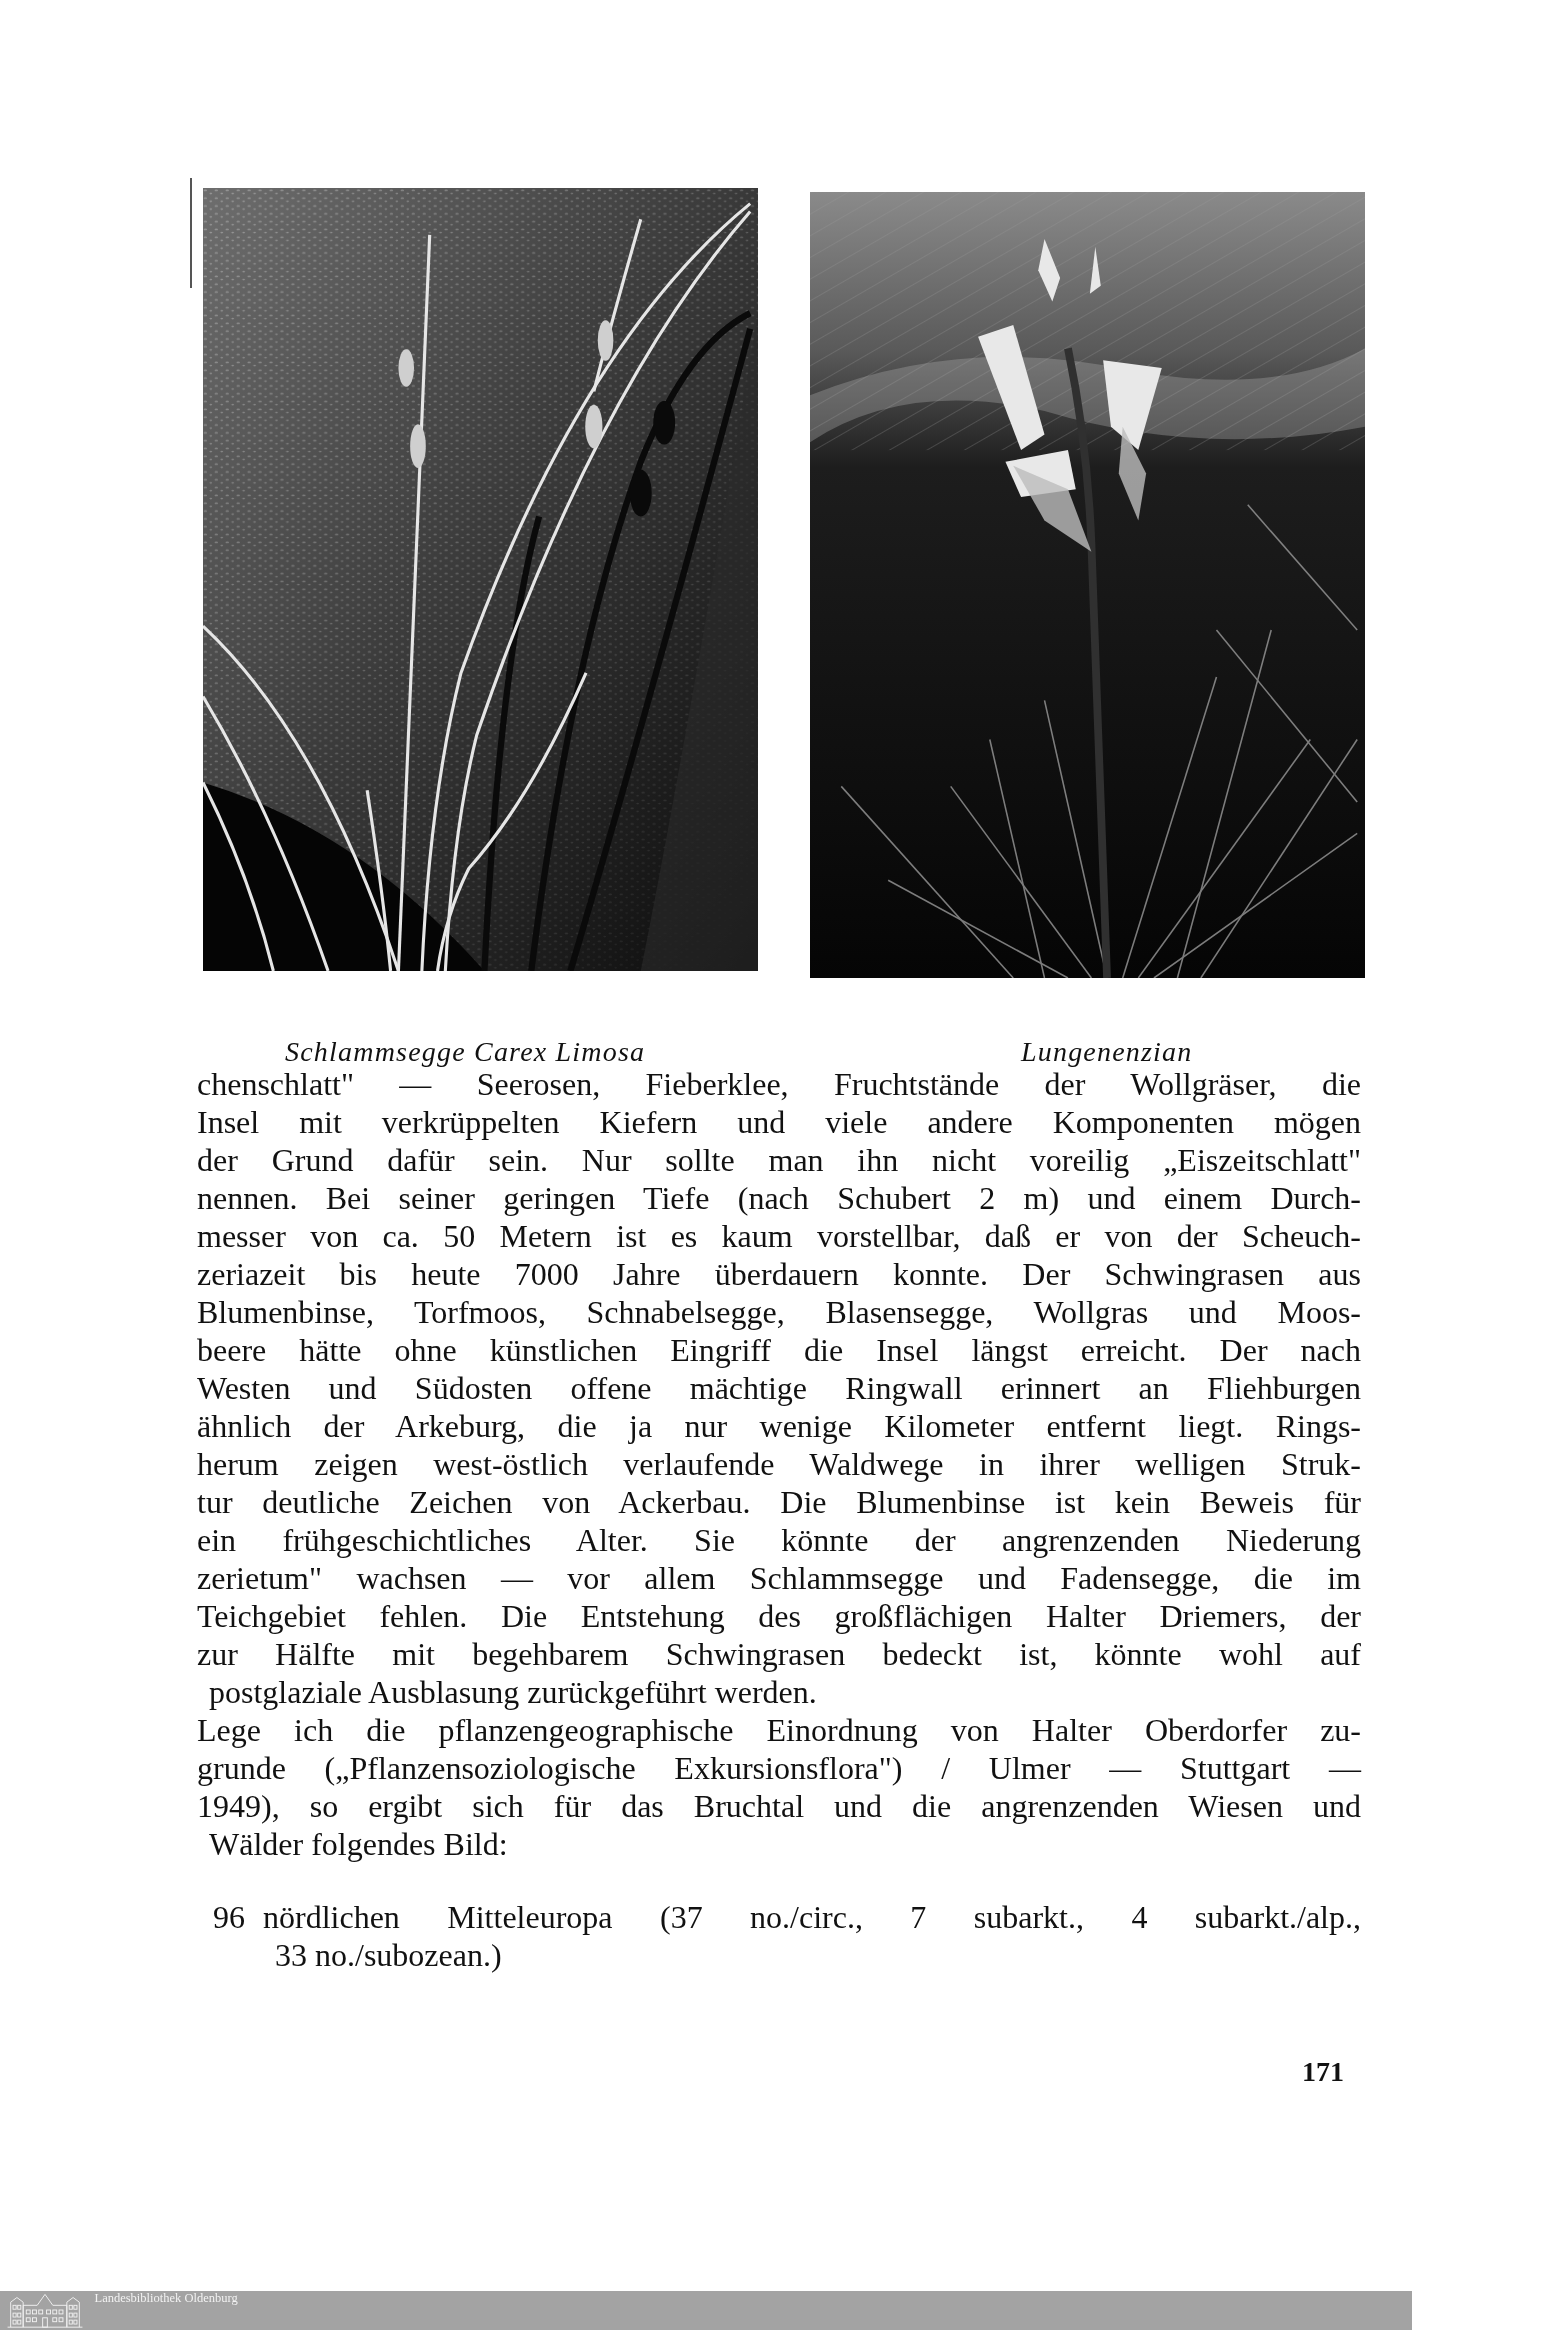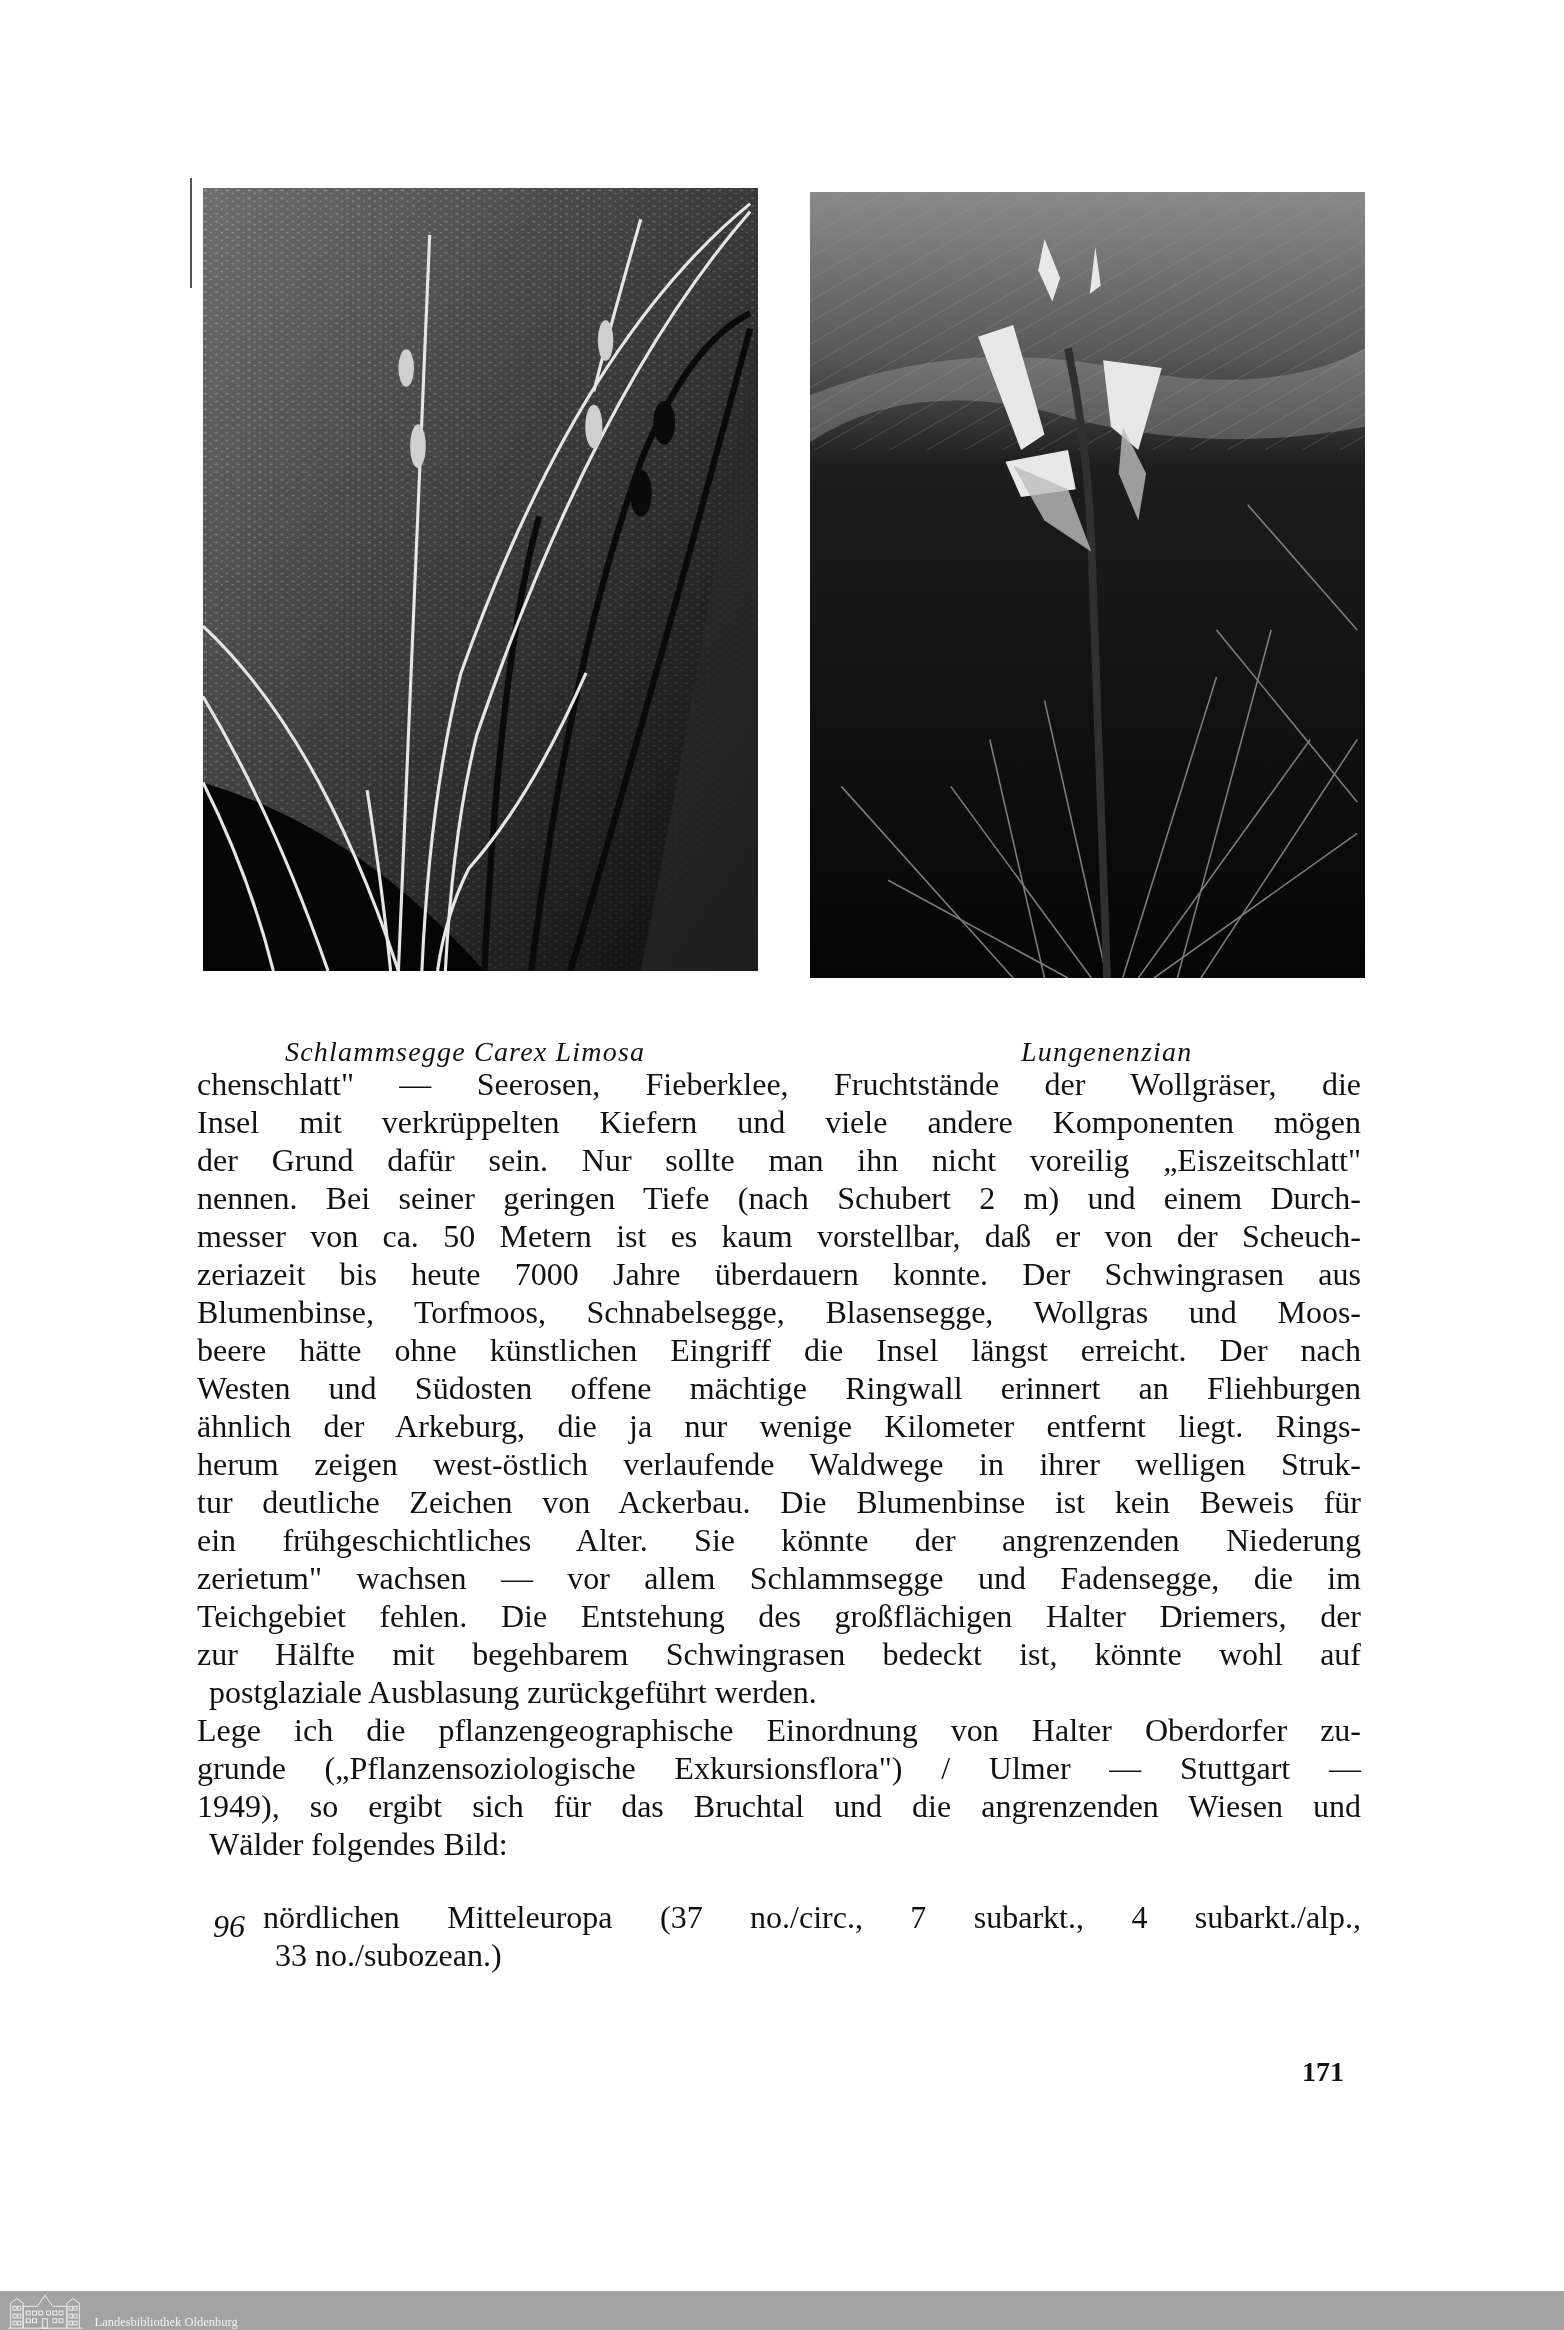--- a/index.html
+++ b/index.html
@@ -31,28 +31,28 @@
   }
   .line {
     display: block; text-align: justify; text-align-last: justify;
     white-space: nowrap; height: 38px;
   }
   .line.last { text-align-last: left; margin-left: 12px; }
   .list-item {
     position: absolute; left: 213px; width: 1148px; top: 1898px;
     font-size: 32px; line-height: 38px;
   }
-  .list-num { position: absolute; left: 0; top: 9px; font-style: italic; }
+  .list-num { position: absolute; left: 0; top: 0; }
   .list-body { position: absolute; left: 50px; width: 1098px; top: 0; }
   .page-number {
     position: absolute; left: 1302px; top: 2056px; font-size: 28px; font-weight: bold;
   }
   .footer-bar {
-    position: absolute; left: 0; top: 2291px; width: 1564px; height: 39px;
-    background: #a3a3a3; display: flex; align-items: flex-end;
+    position: absolute; left: 0; top: 2291px; width: 1412px; height: 39px;
+    background: #a3a3a3; display: flex; align-items: flex-start;
   }
   .footer-logo { margin-left: 5.5px; width: 78px; height: 38px; }
   .footer-text {
     margin-left: 11px; color: #f2f2f2; font-size: 12.5px;
     font-family: "Liberation Serif", serif;
   }
 </style>
 </head>
 <body>
 

